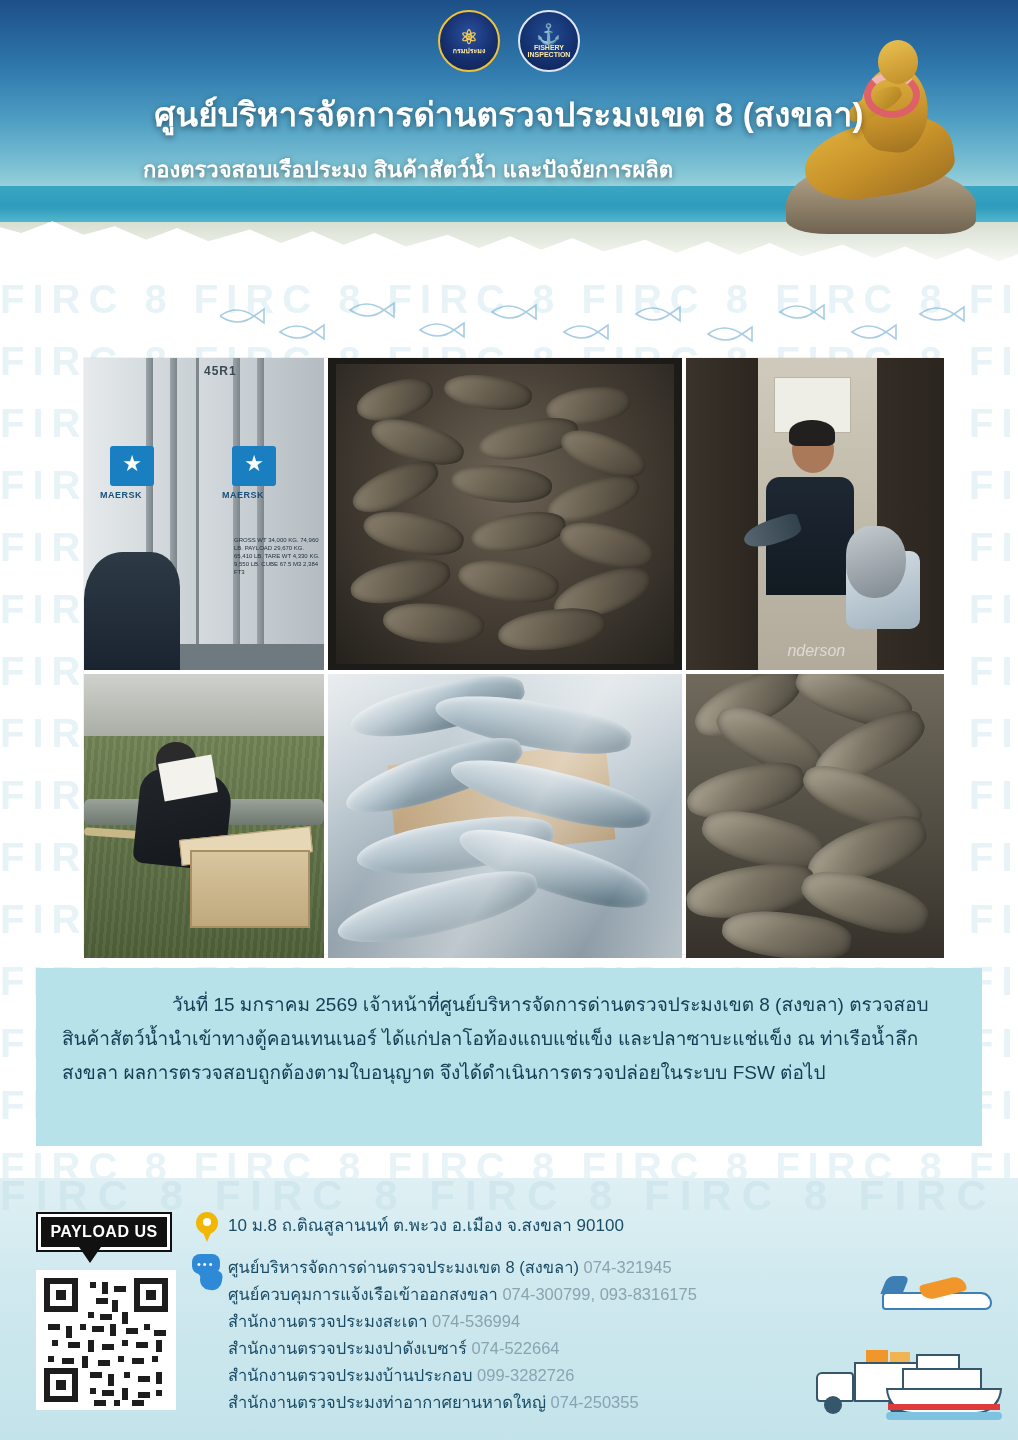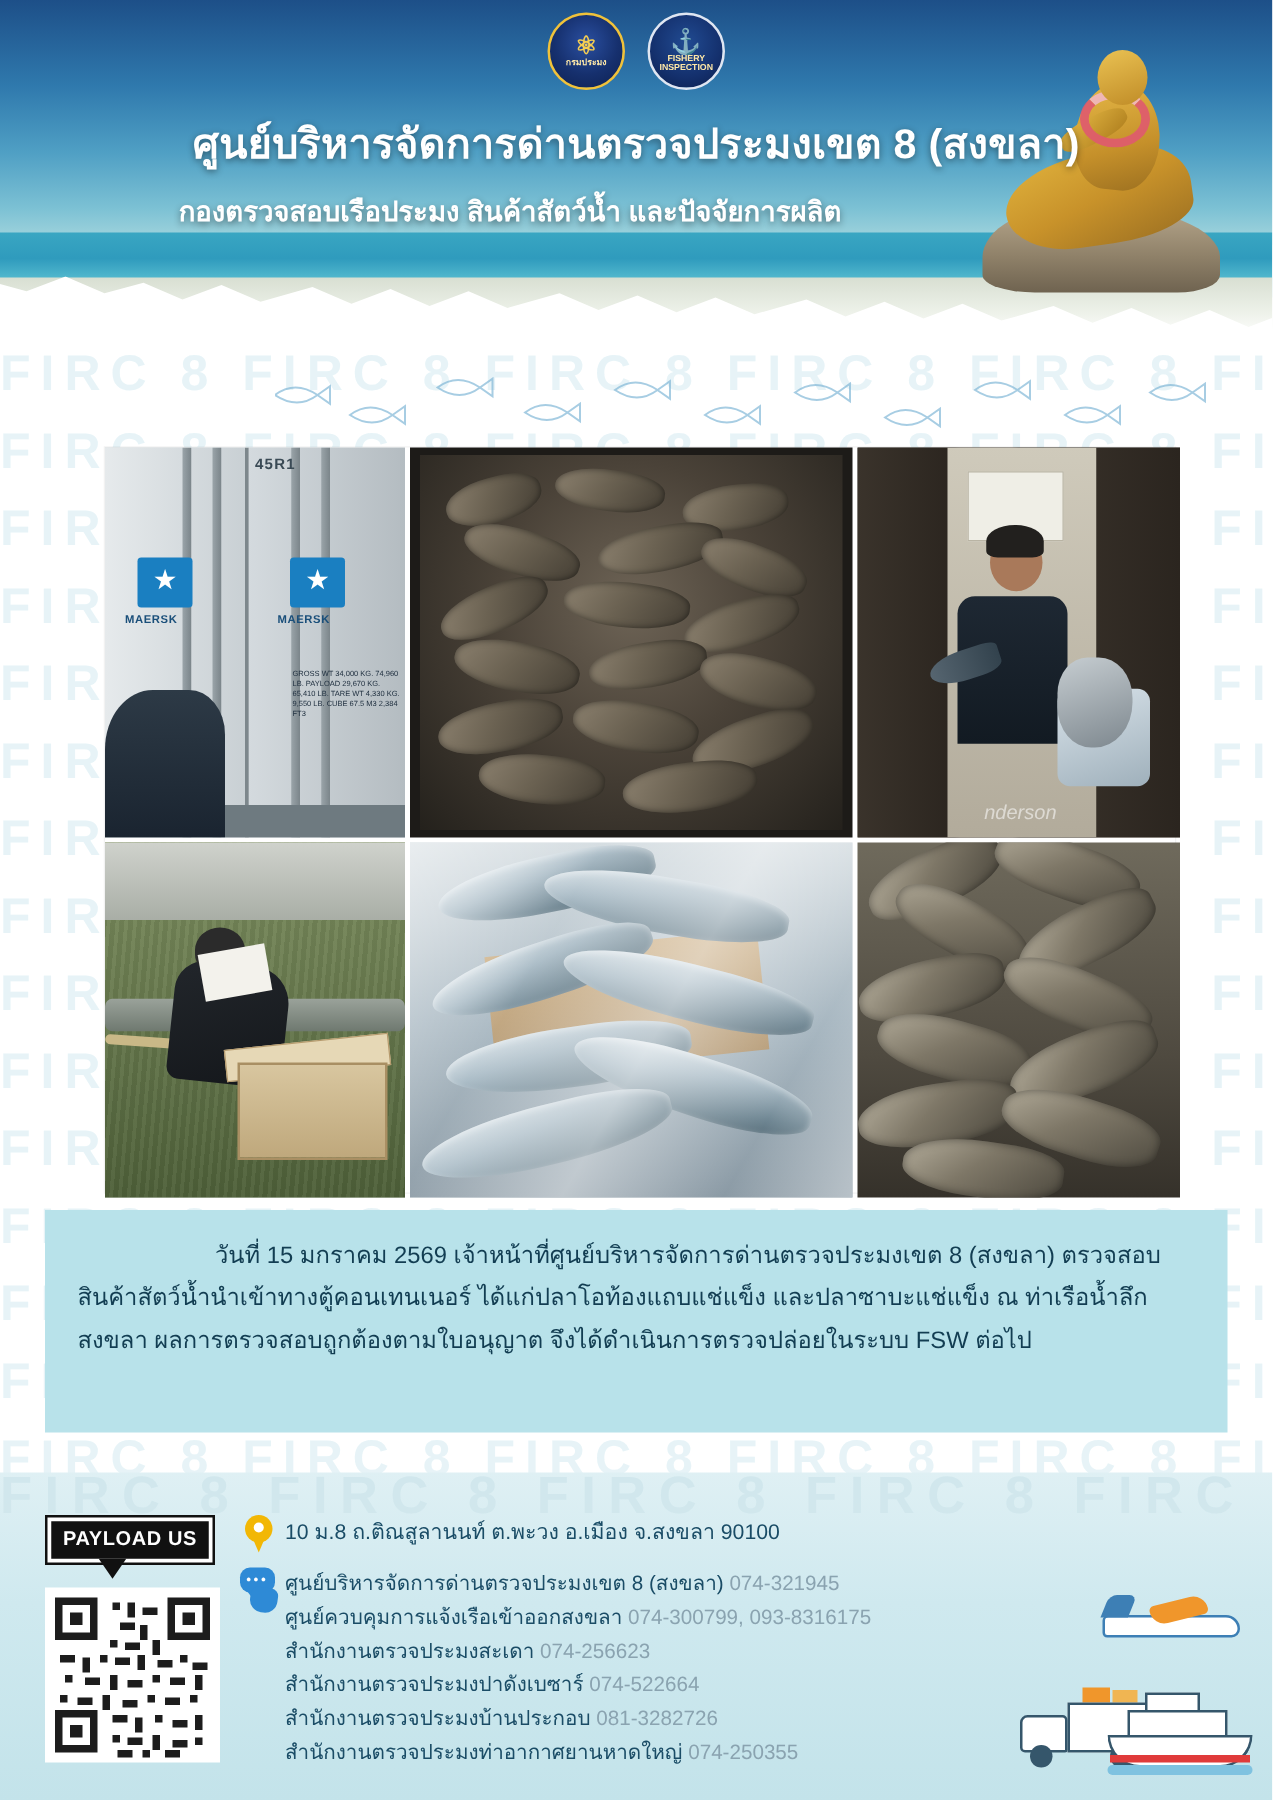--- a/index.html
+++ b/index.html
@@ -598,29 +598,29 @@
       <div>
         <span>ศูนย์บริหารจัดการด่านตรวจประมงเขต 8 (สงขลา)</span>
         <span class="num">074-321945</span>
       </div>
       <div>
         <span>ศูนย์ควบคุมการแจ้งเรือเข้าออกสงขลา</span>
         <span class="num">074-300799, 093-8316175</span>
       </div>
       <div>
         <span>สำนักงานตรวจประมงสะเดา</span>
-        <span class="num">074-256623</span>
+        <span class="num">074-536994</span>
       </div>
       <div>
         <span>สำนักงานตรวจประมงปาดังเบซาร์</span>
         <span class="num">074-522664</span>
       </div>
       <div>
         <span>สำนักงานตรวจประมงบ้านประกอบ</span>
-        <span class="num">081-3282726</span>
+        <span class="num">099-3282726</span>
       </div>
       <div>
         <span>สำนักงานตรวจประมงท่าอากาศยานหาดใหญ่</span>
         <span class="num">074-250355</span>
       </div>
     </div>
 
     <div class="transport">
       <div class="plane">
         <div class="fus"></div>

